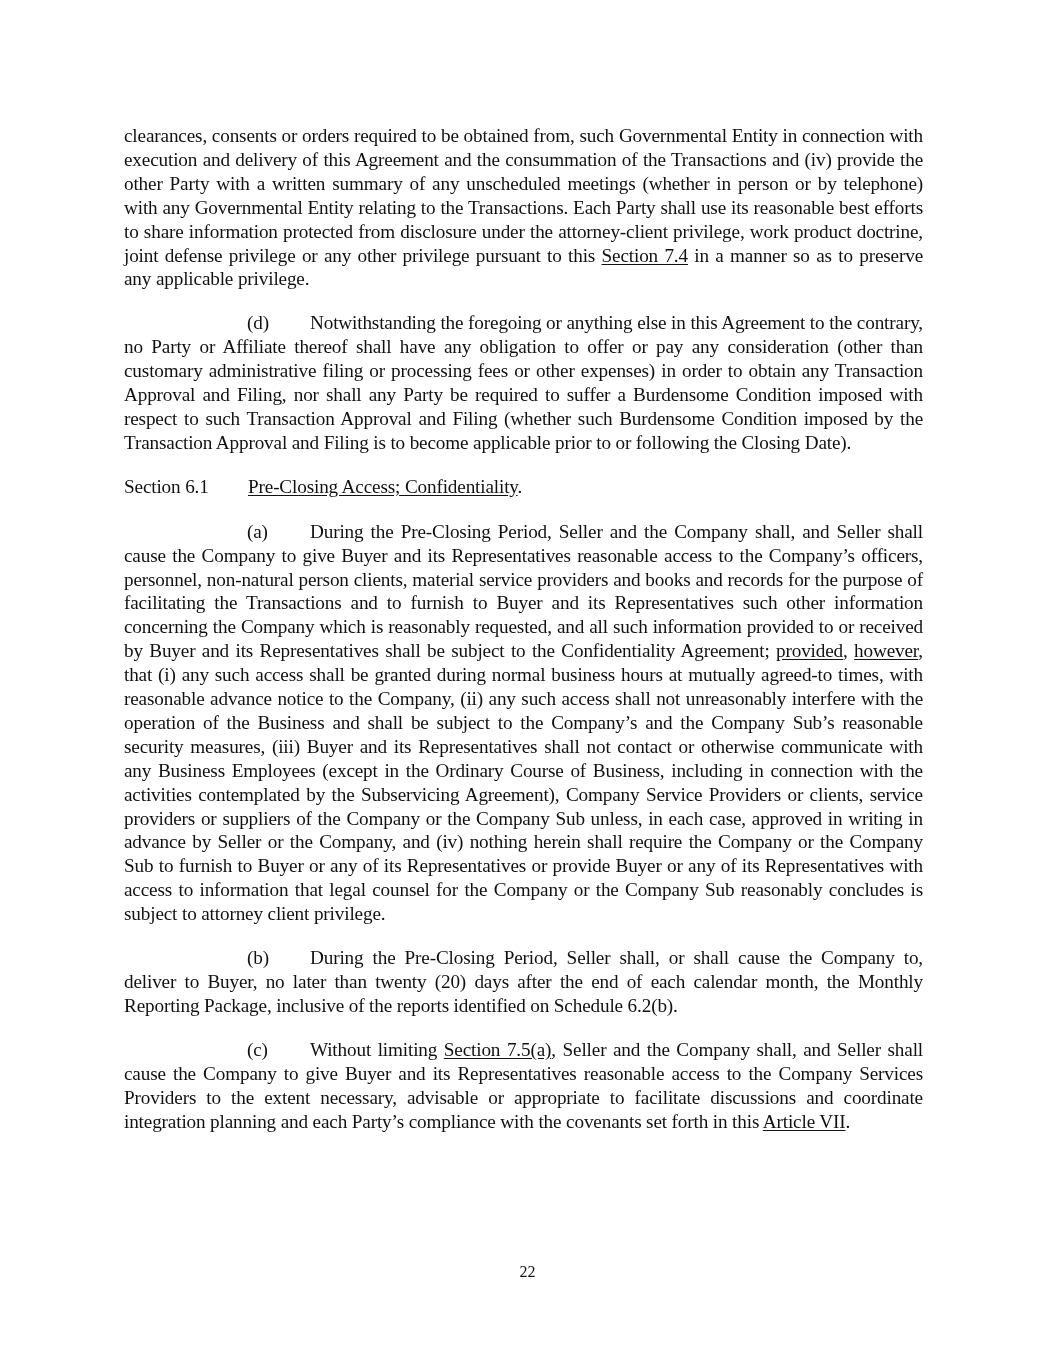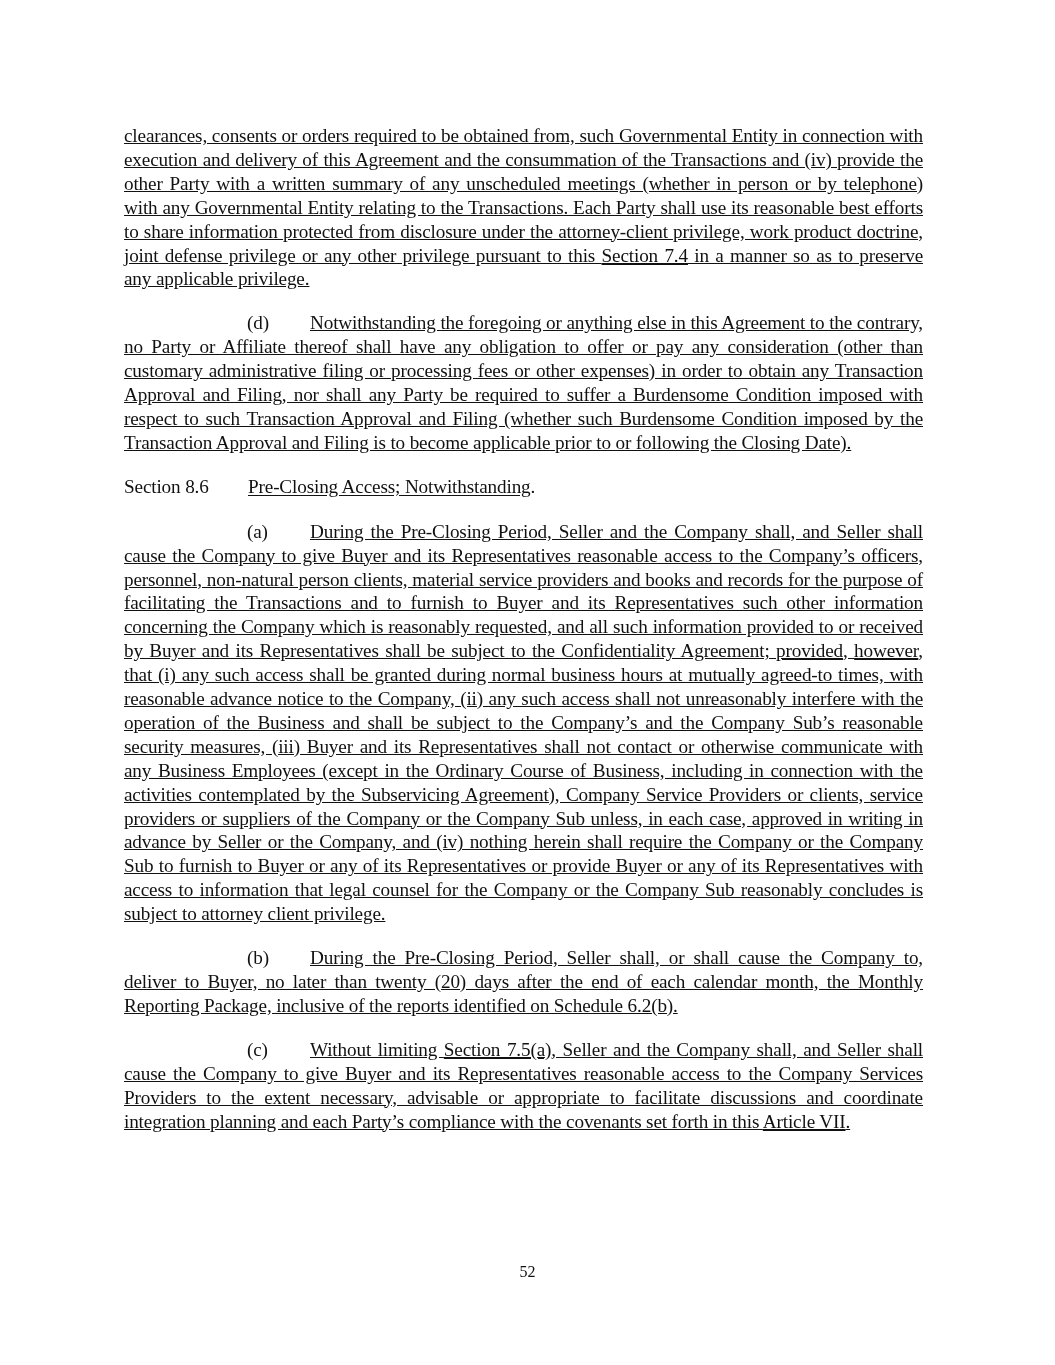--- a/index.html
+++ b/index.html
@@ -3,44 +3,44 @@
 <meta charset="utf-8">
 <style>
   html, body { margin: 0; padding: 0; background: #ffffff; }
   body { width: 1055px; height: 1365px; position: relative; overflow: hidden; }
   .page {
     position: absolute; left: 124px; top: 124px; width: 807px;
     font-family: "Liberation Serif", "DejaVu Serif", serif;
     font-size: 19.2px; line-height: 23.9px; color: #111111;
     letter-spacing: -0.15px;
   }
-  .para { text-align: justify; margin: 0 8px 20px 0; text-decoration: underline; }
+  .para { text-align: justify; margin: 0 8px 20px 0; }
   .para.first { margin-bottom: 20px; }
   .indent-label { display: inline-block; width: 63px; }
   .lead { display: inline-block; width: 123px; }
   .heading { margin: 0 0 21px 0; }
   .heading .sec-num { display: inline-block; width: 124px; }
   .u { text-decoration: underline; text-underline-offset: 2px; }
   .page-number {
     position: absolute; top: 1263px; left: 0; width: 1055px; text-align: center;
     font-family: "Liberation Serif", "DejaVu Serif", serif; font-size: 16px; color: #111111;
   }
 </style>
 </head>
 <body>
 
 <div class="page">
 
   <p class="para first"><span>clearances, consents or orders required to be obtained from, such Governmental Entity in connection with execution and delivery of this Agreement and the consummation of the Transactions and (iv) provide the other Party with a written summary of any unscheduled meetings (whether in person or by telephone) with any Governmental Entity relating to the Transactions. Each Party shall use its reasonable best efforts to share information protected from disclosure under the attorney-client privilege, work product doctrine, joint defense privilege or any other privilege pursuant to this </span><span class="u">Section 7.4</span><span> in a manner so as to preserve any applicable privilege.</span></p>
 
   <p class="para"><span class="lead"></span><span class="indent-label">(d)</span><span>Notwithstanding the foregoing or anything else in this Agreement to the contrary, no Party or Affiliate thereof shall have any obligation to offer or pay any consideration (other than customary administrative filing or processing fees or other expenses) in order to obtain any Transaction Approval and Filing, nor shall any Party be required to suffer a Burdensome Condition imposed with respect to such Transaction Approval and Filing (whether such Burdensome Condition imposed by the Transaction Approval and Filing is to become applicable prior to or following the Closing Date).</span></p>
 
-  <p class="heading"><span class="sec-num">Section 8.6</span><span class="u">Pre-Closing Access; Notwithstanding</span><span>.</span></p>
+  <p class="heading"><span class="sec-num">Section 6.1</span><span class="u">Pre-Closing Access; Confidentiality</span><span>.</span></p>
 
   <p class="para"><span class="lead"></span><span class="indent-label">(a)</span><span>During the Pre-Closing Period, Seller and the Company shall, and Seller shall cause the Company to give Buyer and its Representatives reasonable access to the Company’s officers, personnel, non-natural person clients, material service providers and books and records for the purpose of facilitating the Transactions and to furnish to Buyer and its Representatives such other information concerning the Company which is reasonably requested, and all such information provided to or received by Buyer and its Representatives shall be subject to the Confidentiality Agreement; </span><span class="u">provided</span><span>, </span><span class="u">however</span><span>, that (i) any such access shall be granted during normal business hours at mutually agreed-to times, with reasonable advance notice to the Company, (ii) any such access shall not unreasonably interfere with the operation of the Business and shall be subject to the Company’s and the Company Sub’s reasonable security measures, (iii) Buyer and its Representatives shall not contact or otherwise communicate with any Business Employees (except in the Ordinary Course of Business, including in connection with the activities contemplated by the Subservicing Agreement), Company Service Providers or clients, service providers or suppliers of the Company or the Company Sub unless, in each case, approved in writing in advance by Seller or the Company, and (iv) nothing herein shall require the Company or the Company Sub to furnish to Buyer or any of its Representatives or provide Buyer or any of its Representatives with access to information that legal counsel for the Company or the Company Sub reasonably concludes is subject to attorney client privilege.</span></p>
 
   <p class="para"><span class="lead"></span><span class="indent-label">(b)</span><span>During the Pre-Closing Period, Seller shall, or shall cause the Company to, deliver to Buyer, no later than twenty (20) days after the end of each calendar month, the Monthly Reporting Package, inclusive of the reports identified on Schedule 6.2(b).</span></p>
 
   <p class="para"><span class="lead"></span><span class="indent-label">(c)</span><span>Without limiting </span><span class="u">Section 7.5(a)</span><span>, Seller and the Company shall, and Seller shall cause the Company to give Buyer and its Representatives reasonable access to the Company Services Providers to the extent necessary, advisable or appropriate to facilitate discussions and coordinate integration planning and each Party’s compliance with the covenants set forth in this </span><span class="u">Article VII</span><span>.</span></p>
 
 </div>
 
-<div class="page-number">52</div>
+<div class="page-number">22</div>
 
 </body></html>

